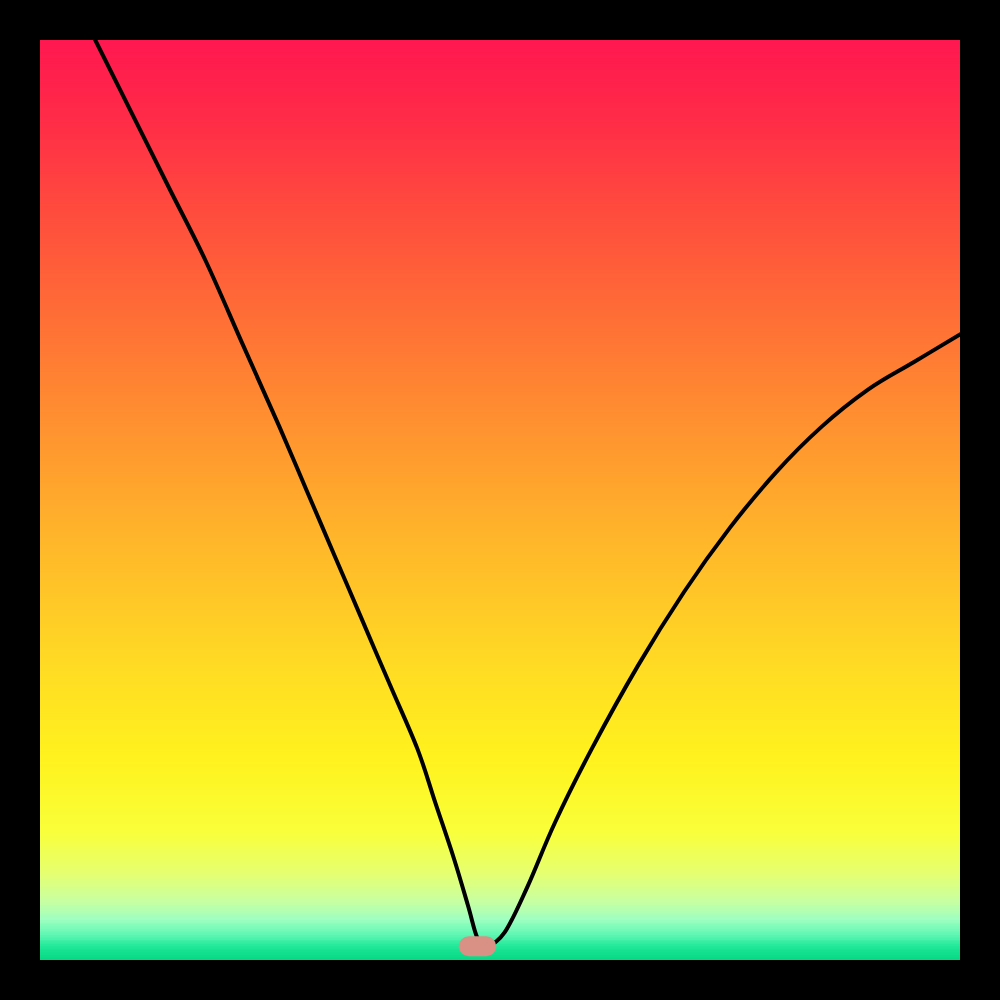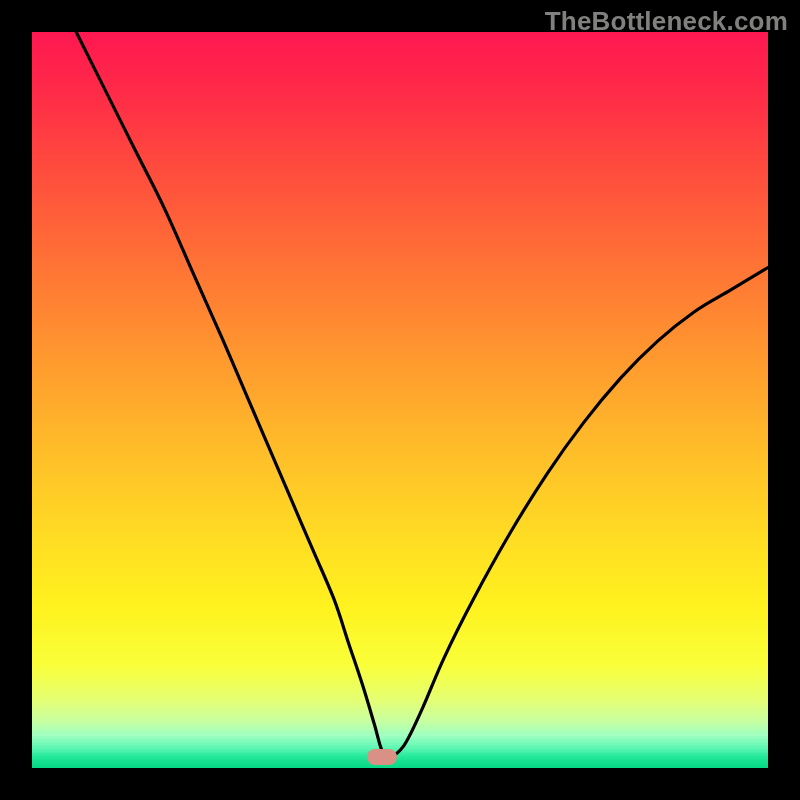--- a/index.html
+++ b/index.html
@@ -482,15 +482,14 @@
         <div class="strip" style="top: 731.987px; height: 2.95238px; background: rgb(13, 220, 137);"></div>
         <div class="strip" style="top: 733.743px; height: 2.95238px; background: rgb(8, 217, 134);"></div>
         <div class="strip" style="top: 735.5px; height: 2.95238px; background: rgb(4, 214, 130);"></div>
       </div>
     <svg class="curve" id="curve" viewBox="0 0 736 736" preserveAspectRatio="none">
       <path id="curve-path" d="M 44.2 0.0 C 49.5 10.6, 63.0 37.7, 73.6 58.9 C 84.2 80.1, 92.4 96.6, 103.0 117.8 C 113.6 139.0, 121.9 154.1, 132.5 176.6 C 143.1 199.2, 151.3 219.0, 161.9 242.9 C 172.5 266.7, 182.1 287.9, 191.4 309.1 C 200.6 330.3, 205.5 342.1, 213.4 360.6 C 221.4 379.2, 227.6 393.6, 235.5 412.2 C 243.5 430.7, 249.7 445.1, 257.6 463.7 C 265.5 482.2, 271.7 496.7, 279.7 515.2 C 287.6 533.7, 295.1 549.5, 301.8 566.7 C 308.4 583.9, 311.2 595.0, 316.5 610.9 C 321.8 626.8, 326.6 640.5, 331.2 655.0 C 335.8 669.6, 338.9 680.6, 342.2 691.8 C 345.6 703.1, 347.0 711.6, 349.6 717.6 C 352.2 723.6, 353.0 725.6, 357.0 725.0 C 360.9 724.3, 365.7 722.5, 371.7 713.9 C 377.6 705.3, 382.8 693.0, 390.1 677.1 C 397.4 661.2, 402.9 645.5, 412.2 625.6 C 421.4 605.7, 429.7 589.2, 441.6 566.7 C 453.5 544.2, 465.2 523.0, 478.4 500.5 C 491.6 478.0, 502.0 461.5, 515.2 441.6 C 528.4 421.7, 538.8 407.3, 552.0 390.1 C 565.2 372.9, 575.6 360.5, 588.8 345.9 C 602.0 331.3, 612.4 321.0, 625.6 309.1 C 638.8 297.2, 649.2 289.0, 662.4 279.7 C 675.6 270.4, 686.0 265.5, 699.2 257.6 C 712.4 249.7, 729.4 239.5, 736.0 235.5" fill="none" stroke="#000" stroke-width="3.2" stroke-linecap="round" stroke-linejoin="round"></path>
     </svg>
     <div class="marker" id="marker" style="width: 30px; height: 16px; left: 334.6px; top: 716.96px; background: rgb(217, 145, 133);"></div>
   </div>
 
-  <div class="watermark">TheBottleneck.com</div>
 
 </div>
 
 </body></html>

